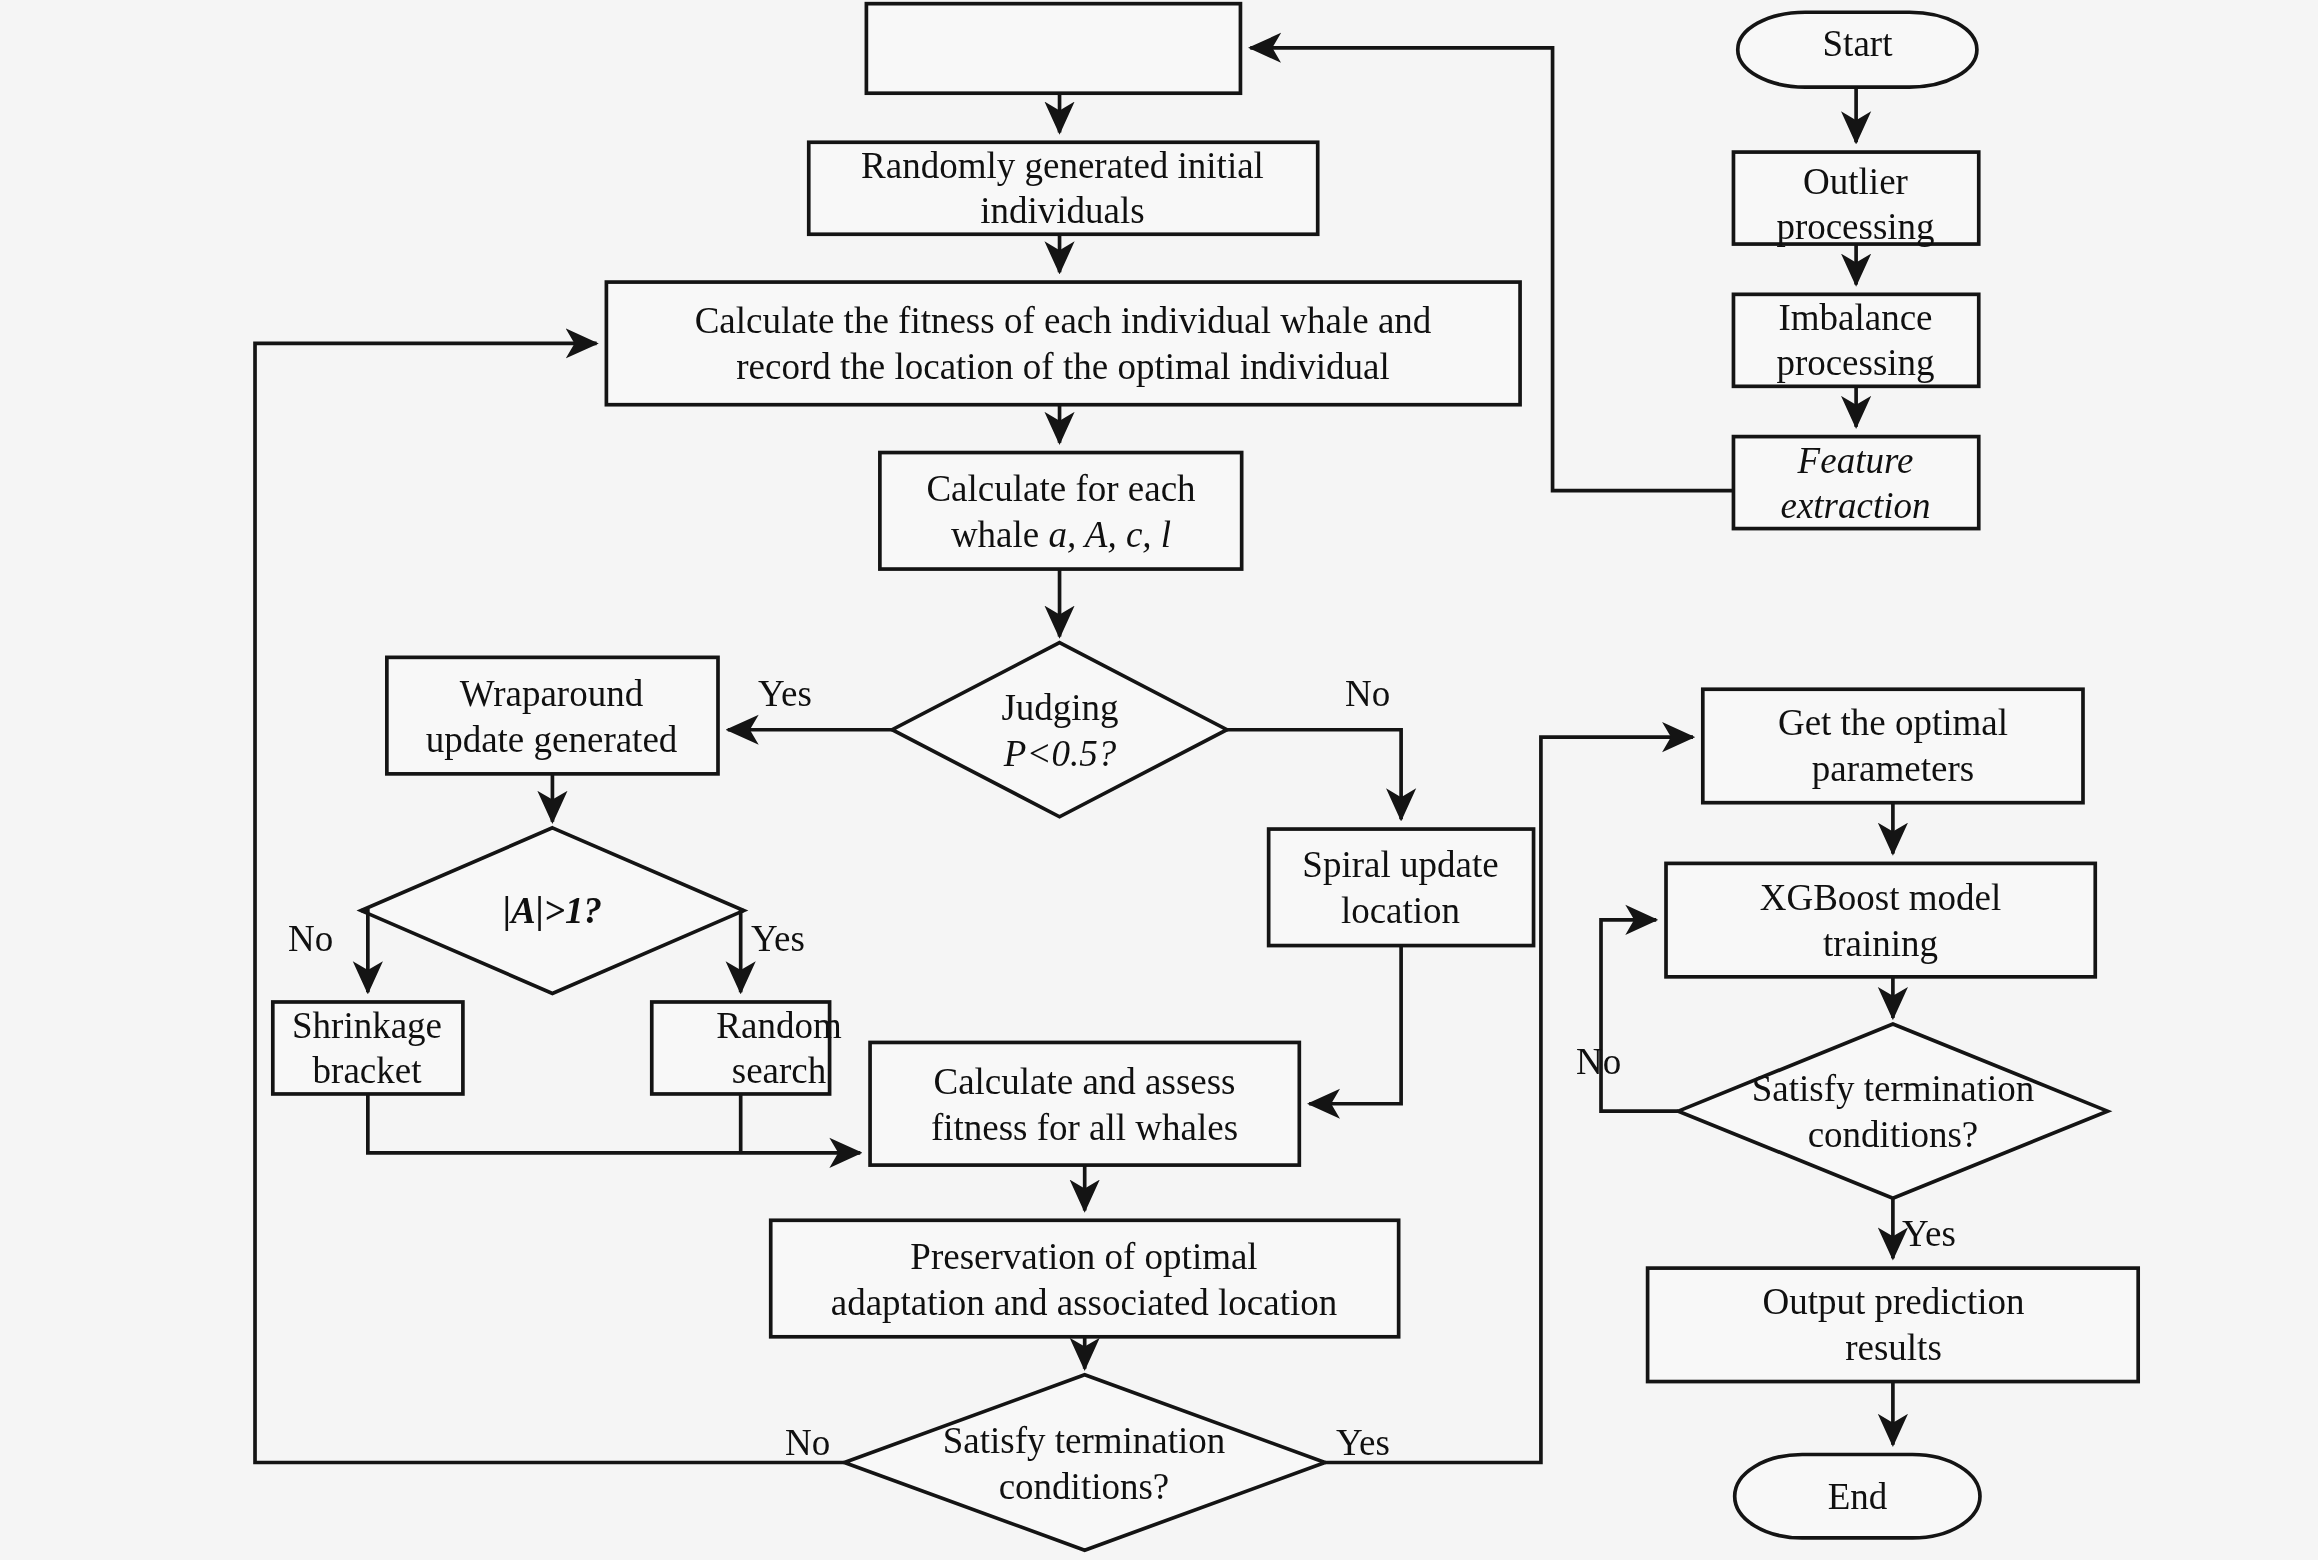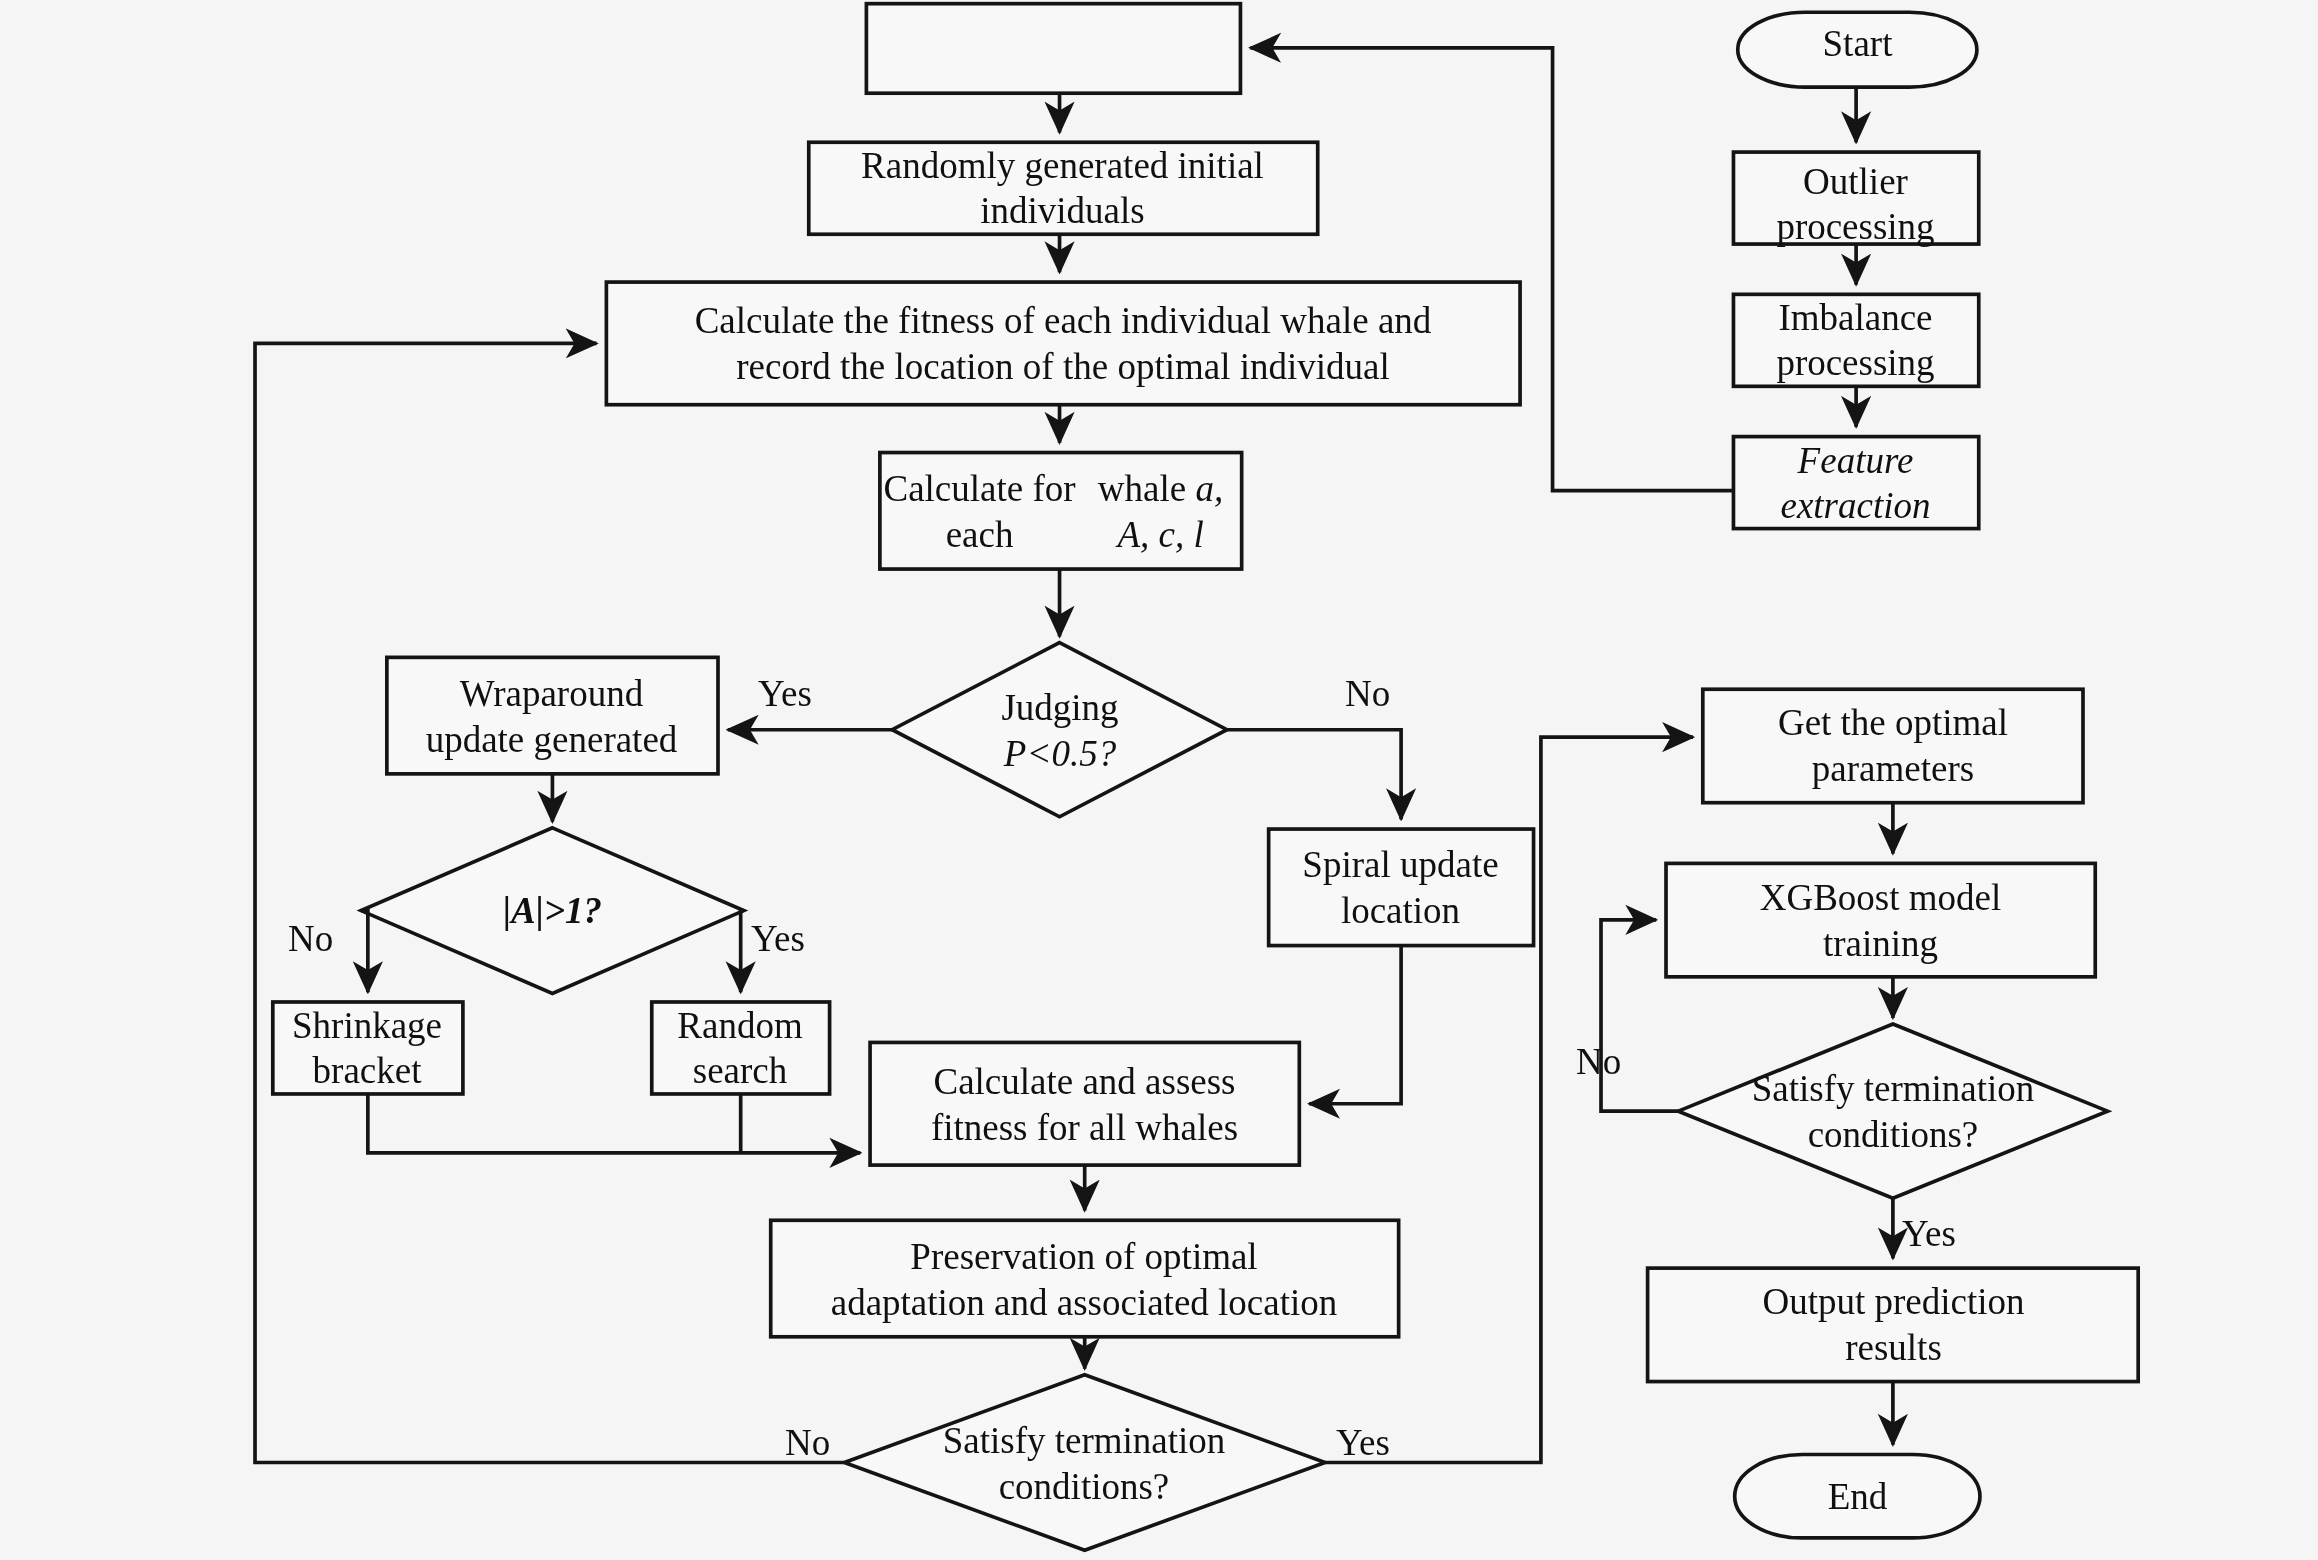--- a/index.html
+++ b/index.html
@@ -146,40 +146,40 @@
   <div class="node-text" style="left:1733px;top:294px;width:245px;height:92px;">Imbalance
 processing</div>
   <div class="node-text" style="left:1733px;top:437px;width:245px;height:92px;font-style:italic;">Feature
 extraction</div>
 
   <div class="node-text" style="left:808px;top:142px;width:509px;height:92px;">Randomly generated initial
 individuals</div>
   <div class="node-text" style="left:606px;top:282px;width:914px;height:123px;">Calculate the fitness of each individual whale and
 record the location of the optimal individual</div>
 
-  <div class="node-text" style="left:880px;top:453px;width:362px;height:117px;flex-direction:row;">
+  <div class="node-text" style="left:880px;top:453px;width:362px;height:117px;flex-direction:column;">
     <span>Calculate for each</span>
     <span><span>whale </span><span class="it">a, A, c, l</span></span>
   </div>
 
   <div class="node-text" style="left:931px;top:669px;width:258px;height:123px;flex-direction:column;align-items:center;">
     <span>Judging</span>
     <span class="it">P&lt;0.5?</span>
   </div>
 
   <div class="node-text" style="left:386px;top:658px;width:331px;height:117px;">Wraparound
 update generated</div>
   <div class="node-text" style="left:1268px;top:829px;width:265px;height:117px;">Spiral update
 location</div>
 
   <div class="node-text bi" style="left:448px;top:880px;width:209px;height:61px;">|A|&gt;1?</div>
 
   <div class="node-text" style="left:266px;top:1002px;width:202px;height:92px;">Shrinkage
 bracket</div>
-  <div class="node-text" style="left:651px;top:1002px;width:178px;height:92px;">Random
+  <div class="node-text" style="left:651px;top:1002px;width:178px;height:92px;padding-left:39px;">Random
 search</div>
   <div class="node-text" style="left:770px;top:1221px;width:628px;height:117px;">Preservation of optimal
 adaptation and associated location</div>
   <div class="node-text" style="left:870px;top:1043px;width:429px;height:123px;">Calculate and assess
 fitness for all whales</div>
 
   <div class="node-text" style="left:900px;top:1402px;width:368px;height:123px;">Satisfy termination
 conditions?</div>
 
   <div class="node-text" style="left:1703px;top:689px;width:380px;height:113px;">Get the optimal

